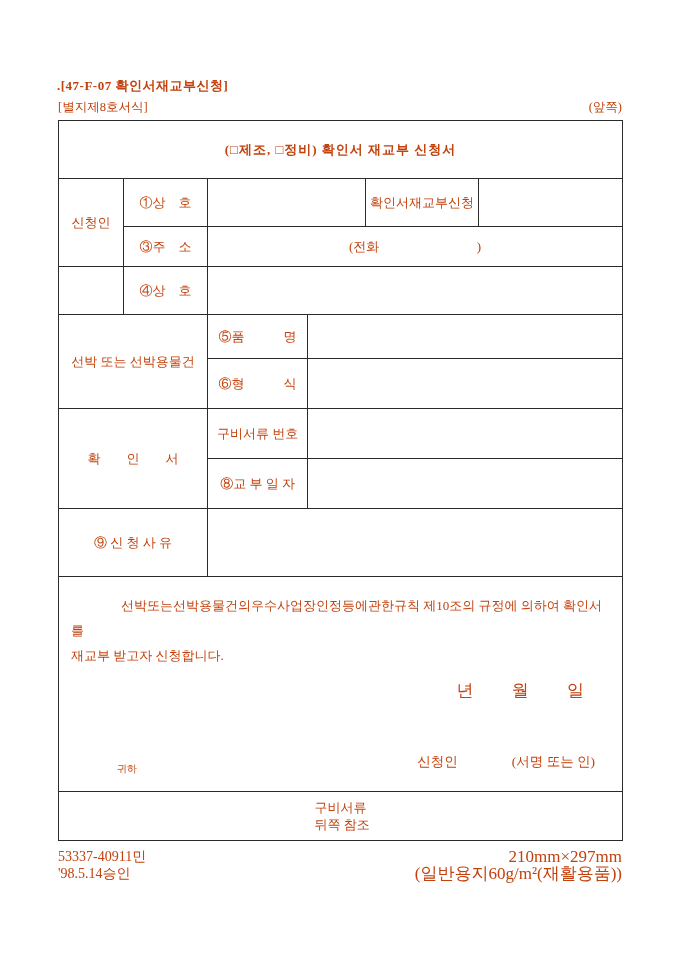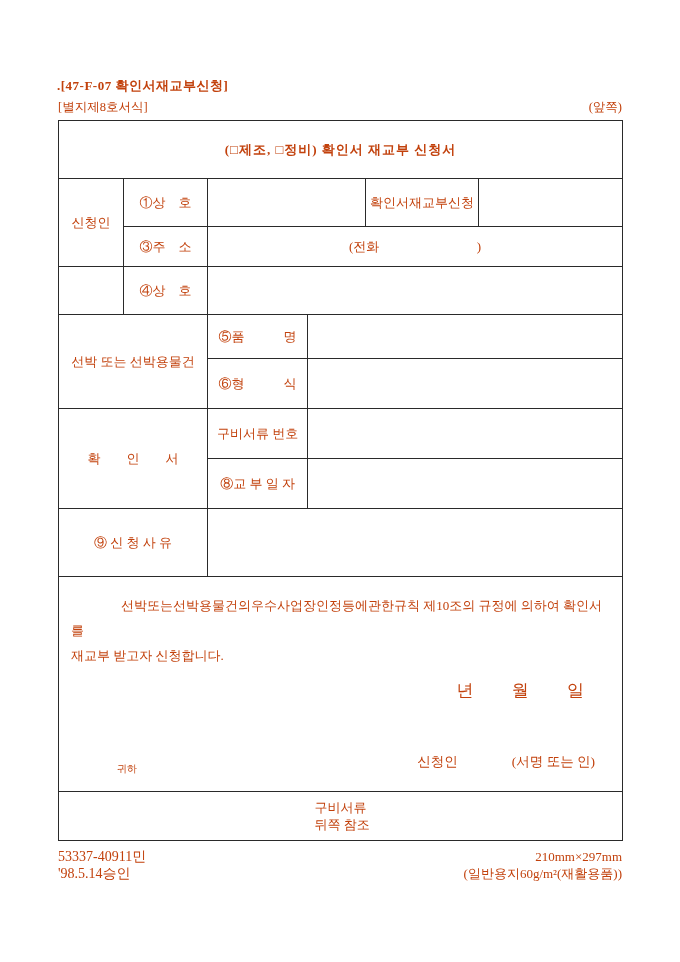--- a/index.html
+++ b/index.html
@@ -65,21 +65,21 @@
     padding:6px 0 0 9px;
     font-size:12.5px; line-height:17px;
     white-space:pre-line;
   }
   .footer-left {
     position:absolute; left:58px; top:848px;
     font-size:14px; line-height:17px; white-space:pre-line;
   }
   .footer-right {
     position:absolute; right:58px; top:848px;
-    font-size:13px; line-height:17px; text-align:right; white-space:pre-line;
+    font-size:17px; line-height:17px; text-align:right; white-space:pre-line;
   }
 </style>
 </head>
 <body>
 
 <div class="page">
 
   <div class="hdr-code">.[47-F-07 확인서재교부신청]</div>
 
   <div class="hdr-row">

